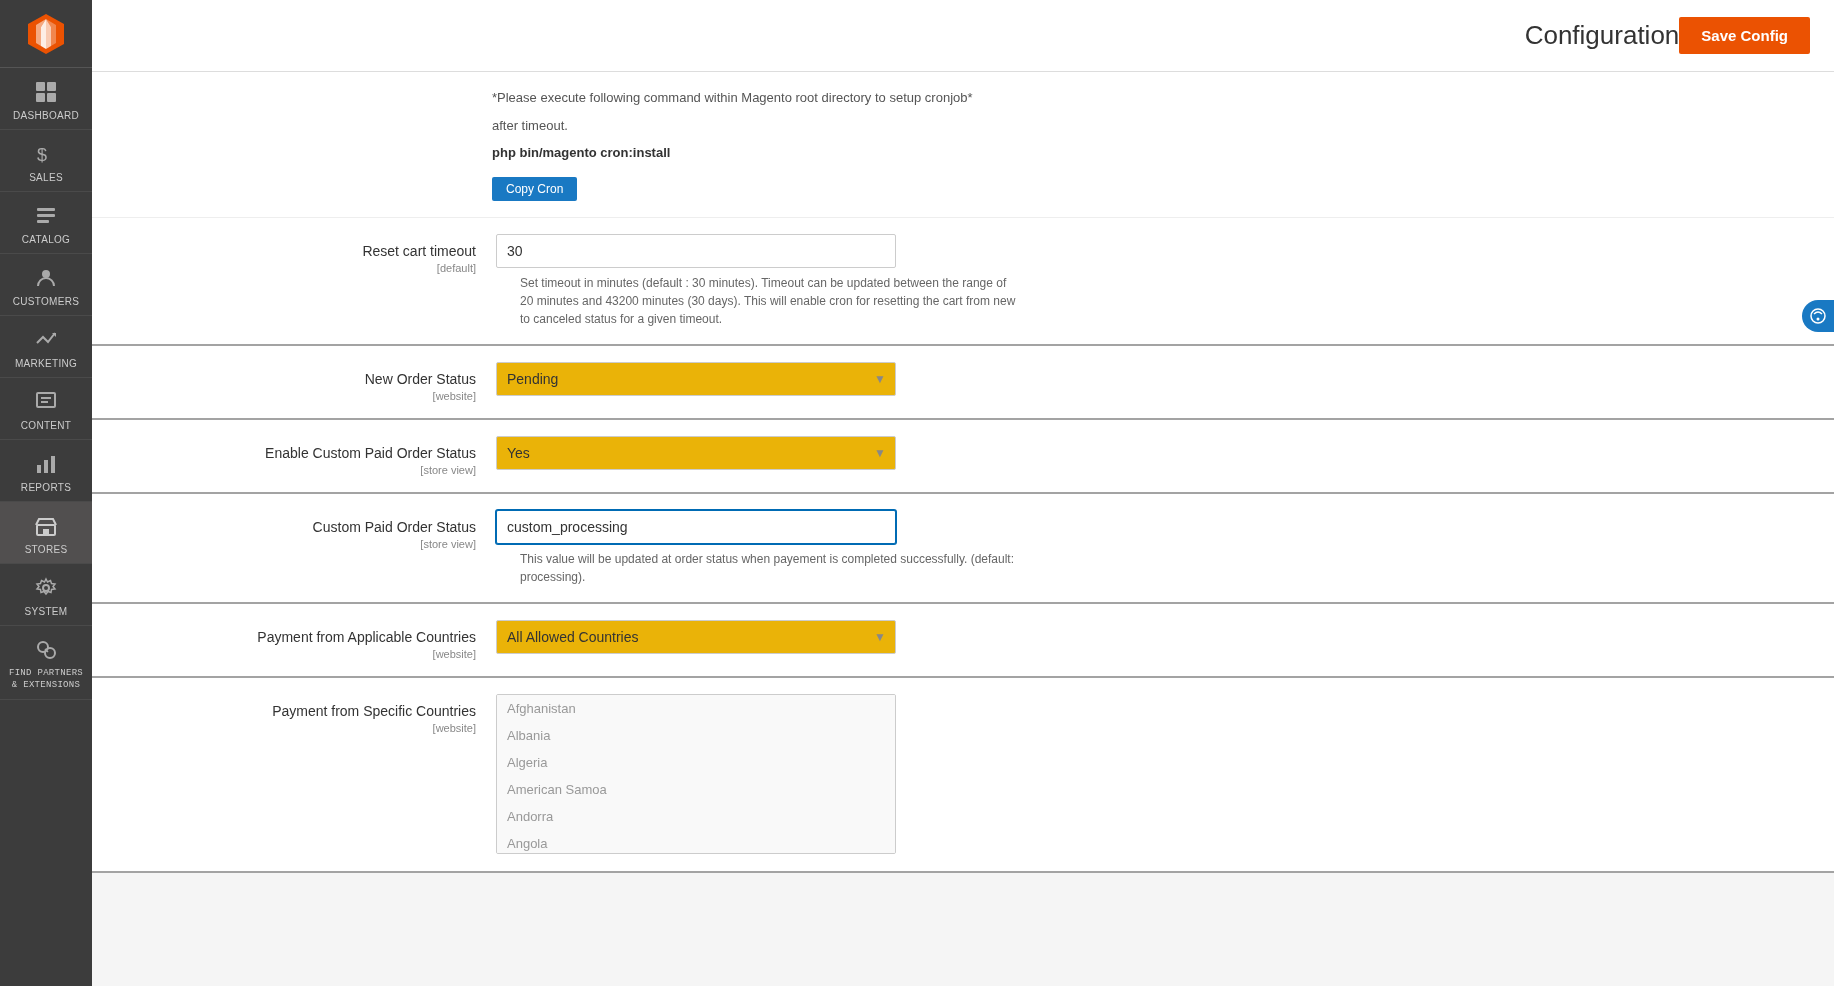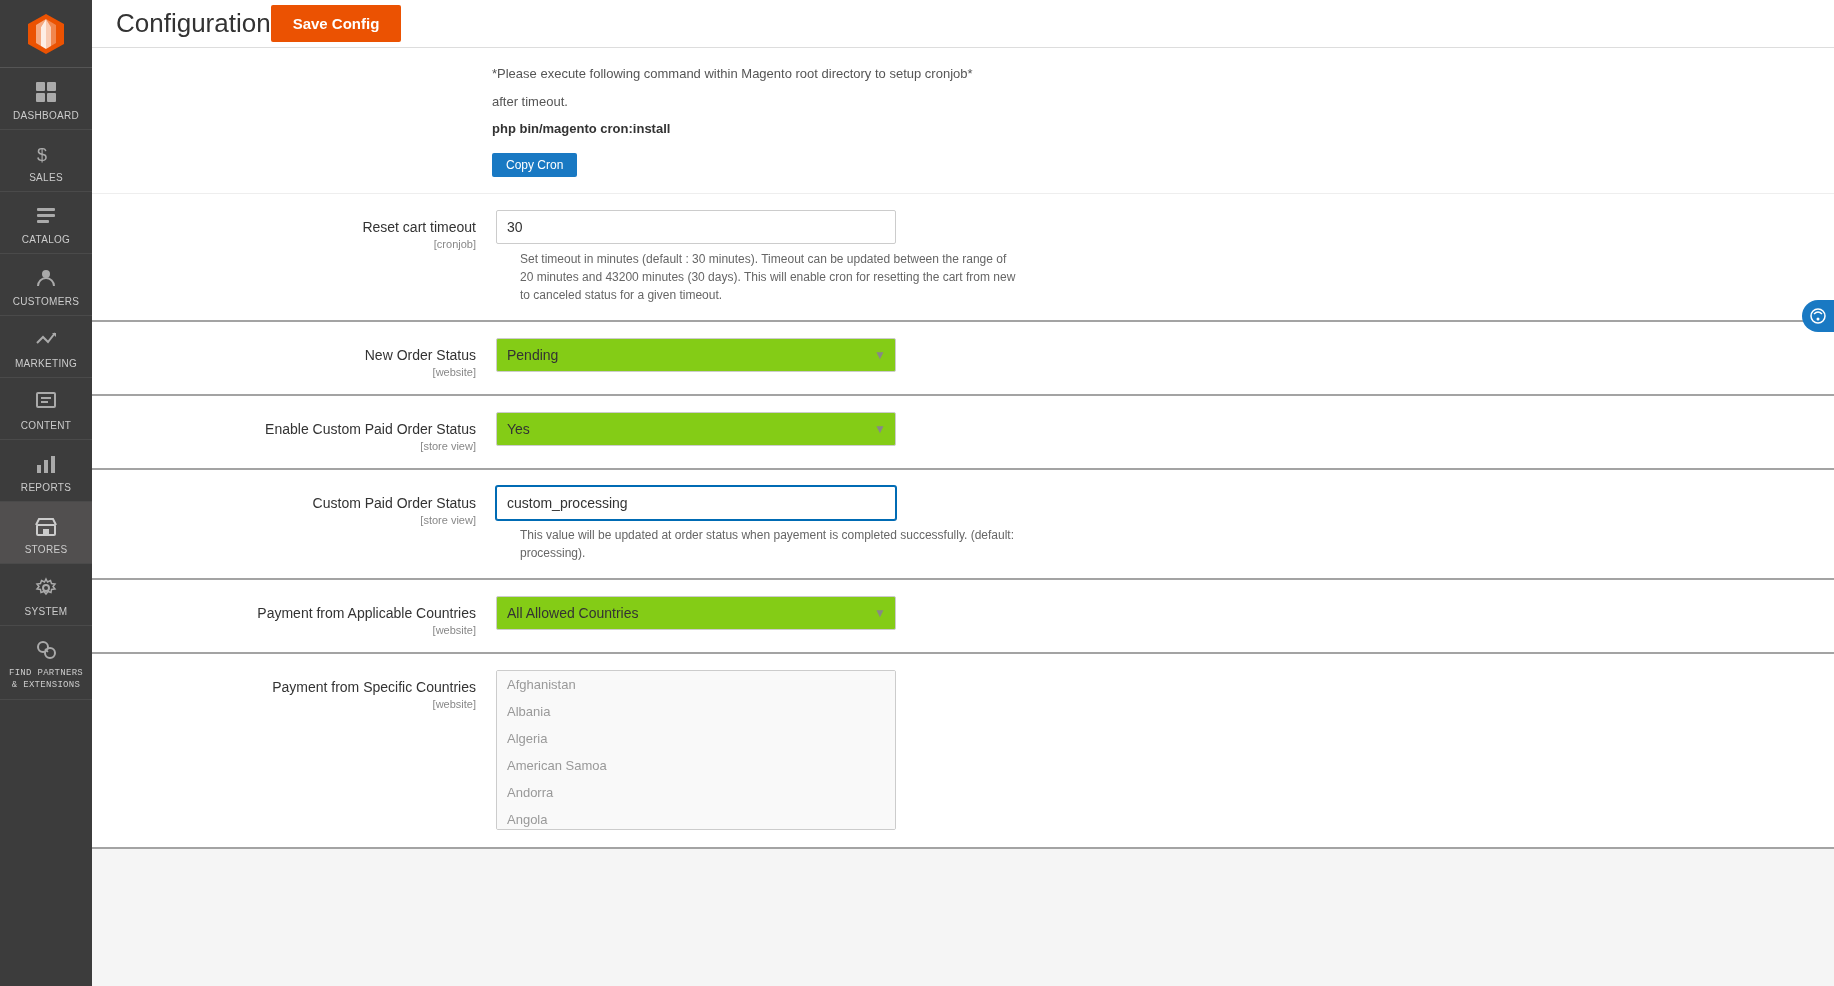--- a/index.html
+++ b/index.html
@@ -60,24 +60,24 @@
       display: flex;
       flex-direction: column;
       overflow: hidden;
     }
 
     
     .header {
       background: #fff;
       border-bottom: 1px solid #ddd;
       padding: 0 24px;
-      height: 48px;
+      height: 72px;
       display: flex;
       align-items: center;
-      justify-content: flex-start;
+      justify-content: flex-end;
       flex-shrink: 0;
     }
     .header-title {
       font-size: 26px;
       font-weight: 300;
       color: #333;
     }
     .save-config-btn {
       background: #eb5202;
       color: #fff;
@@ -196,21 +196,21 @@
       display: inline-block;
       width: 100%;
       max-width: 400px;
     }
     .config-select {
       width: 100%;
       padding: 8px 32px 8px 10px;
       border: 1px solid #ccc;
       font-size: 14px;
       color: #333;
-      background: #84cc16;
+      background: #eab308;
       border-radius: 2px;
       appearance: none;
       -webkit-appearance: none;
       cursor: pointer;
       outline: none;
     }
     .select-arrow {
       position: absolute;
       right: 10px;
       top: 50%;
@@ -387,21 +387,21 @@
       <div class="info-block">
         <p>*Please execute following command within Magento root directory to setup cronjob*</p>
         <p>after timeout.</p>
         <p class="command">php bin/magento cron:install</p>
         <button class="copy-cron-btn">Copy Cron</button>
       </div>
 
       <div class="config-row">
         <div class="field-label-col">
           <span class="field-label">Reset cart timeout</span>
-          <span class="field-scope">[cronjob]</span>
+          <span class="field-scope">[default]</span>
         </div>
         <div class="field-value-col">
           <input type="text" class="config-input" value="30" style="">
           <p class="field-hint">Set timeout in minutes (default : 30 minutes). Timeout can be updated between the range of 20 minutes and 43200 minutes (30 days). This will enable cron for resetting the cart from new to canceled status for a given timeout.</p>
         </div>
       </div>
 
       <div class="config-row">
         <div class="field-label-col">
           <span class="field-label">New Order Status</span>

